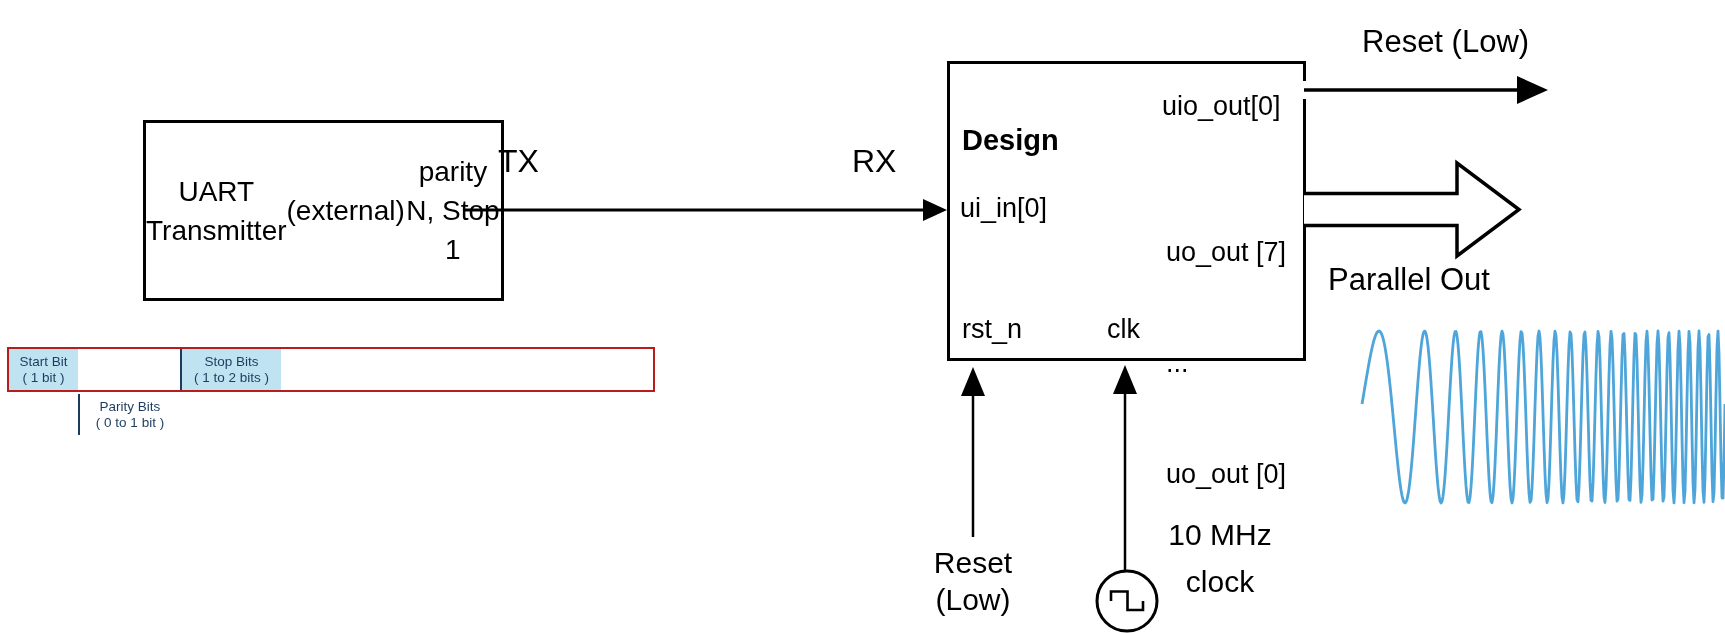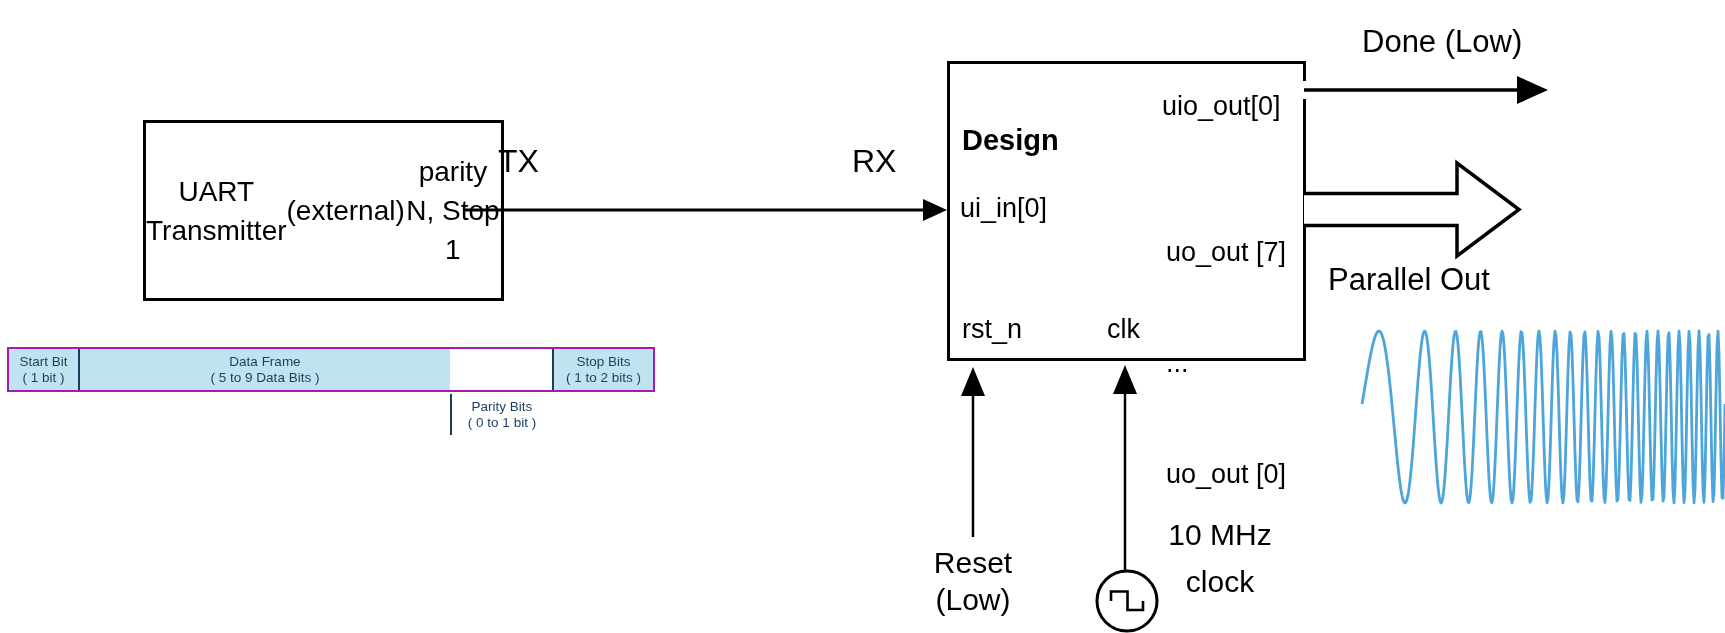--- a/index.html
+++ b/index.html
@@ -31,21 +31,21 @@
   #port-clk{left:157px;top:250px;}
   
   #done-label{left:1362px;top:24px;font-size:31px;}
   #parallel-out-label{left:1328px;top:262px;font-size:31px;}
   
   #reset-label{left:900px;top:544px;width:146px;text-align:center;font-size:30px;line-height:37px;}
   #clock-label{left:1146px;top:511px;width:148px;text-align:center;font-size:30px;line-height:47px;}
   
   #frame-bar{
     left:7px;top:347px;width:648px;height:45px;box-sizing:border-box;
-    border:2px solid #a21caf;display:flex;
+    border:2px solid #b91c1c;display:flex;
   }
   #frame-bar .cell{
     box-sizing:border-box;height:100%;display:flex;flex-direction:column;
     justify-content:center;align-items:center;text-align:center;
     font-size:13.5px;line-height:16px;color:#1c3c5e;background:#c0e3f1;white-space:nowrap;
   }
   #frame-bar .cell + .cell{border-left:2px solid #1c3c5e;}
   #frame-cell-start{width:69px;}
   #frame-cell-data{width:372px;}
   #frame-cell-parity{width:102px;background:#ffffff !important;margin-top:45px;}
@@ -73,40 +73,36 @@
     <div id="port-ui-in" class="port">ui_in[0]</div>
     <div id="uo-block" class="port">
       <div>uo_out [7]</div>
       <div>...</div>
       <div>uo_out [0]</div>
     </div>
     <div id="port-rst-n" class="port">rst_n</div>
     <div id="port-clk" class="port">clk</div>
   </div>
 
-  <div id="done-label" class="abs">Done (Low)</div>
+  <div id="done-label" class="abs">Reset (Low)</div>
   <div id="reset-label" class="abs">
     <div>Reset</div>
     <div>(Low)</div>
   </div>
 
   <div id="parallel-out-label" class="abs">Parallel Out</div>
   <div id="clock-label" class="abs">
     <div>10 MHz</div>
     <div>clock</div>
   </div>
 
   <div id="frame-bar" class="abs">
     <div id="frame-cell-start" class="cell">
       <div>Start Bit</div>
       <div>( 1 bit )</div>
-    </div>
-    <div id="frame-cell-data" class="cell">
-      <div>Data Frame</div>
-      <div>( 5 to 9 Data Bits )</div>
     </div>
     <div id="frame-cell-parity" class="cell">
       <div>Parity Bits</div>
       <div>( 0 to 1 bit )</div>
     </div>
     <div id="frame-cell-stop" class="cell">
       <div>Stop Bits</div>
       <div>( 1 to 2 bits )</div>
     </div>
   </div>

